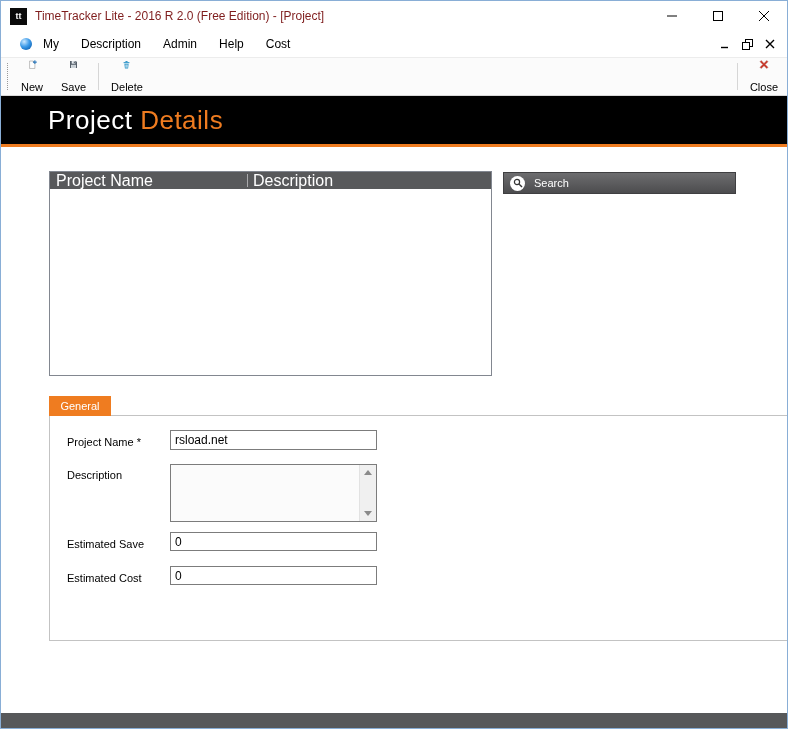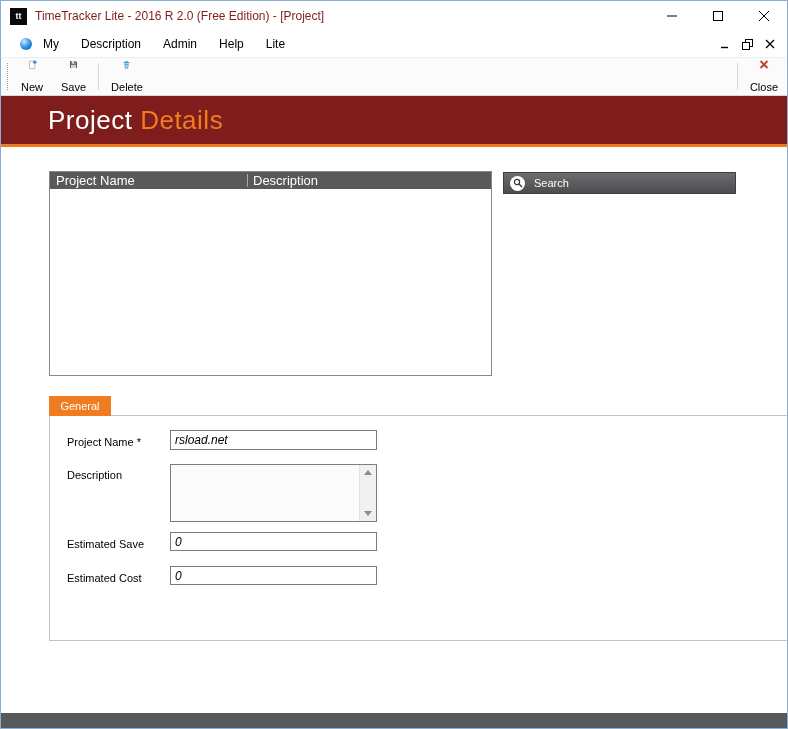--- a/index.html
+++ b/index.html
@@ -26,48 +26,48 @@
   
   .toolbar { position:absolute; top:56px; left:0; right:0; height:39px; background:#fbfbfb;
              border-top:1px solid #ececec; border-bottom:1px solid #d9d9d9; display:flex; align-items:stretch; }
   .grip { border-left:1px dotted #9a9a9a; margin:5px 4px 5px 6px; }
   .tool-btn { display:flex; flex-direction:column; align-items:center; justify-content:center; padding:2px 9px; gap:12px;
               font-size:11px; color:#000; }
   .tb-sep { width:1px; background:#d6d6d6; margin:5px 3px; }
   .spacer { flex:1; }
 
   
-  .band { position:absolute; top:95px; left:0; right:0; height:48px; background:#7f1d1d; display:flex; align-items:center; }
+  .band { position:absolute; top:95px; left:0; right:0; height:48px; background:#000000; display:flex; align-items:center; }
   .band-title { margin-left:47px; font-size:26px; color:#fff; letter-spacing:.5px; }
   .band-title .accent { color:#ef7c20; }
   .accent-line { position:absolute; top:143px; left:0; right:0; height:3px; background:#ef7c20; }
 
   
   .project-list { position:absolute; left:48px; top:170px; width:443px; height:205px; border:1px solid #828790; background:#fff; }
-  .list-header { height:17px; background:#58595b; color:#fff; font-size:13px; display:flex; align-items:center; }
+  .list-header { height:17px; background:#58595b; color:#fff; font-size:16px; display:flex; align-items:center; }
   .col1 { width:197px; padding-left:6px; }
   .col-div { width:1px; height:13px; background:#a9a9ab; }
   .col2 { padding-left:5px; }
   .list-body { position:absolute; top:17px; bottom:0; left:0; right:0; background:#fff; }
 
   
   .searchbar { position:absolute; left:502px; top:171px; width:233px; height:22px;
                background:linear-gradient(#6d6d6f,#4c4c4e); border:1px solid #3f3f41; display:flex; align-items:center; }
   .search-circle { width:15px; height:15px; border-radius:50%; background:#fff; margin-left:6px;
                    display:flex; align-items:center; justify-content:center; flex:0 0 auto; }
   .search-label { color:#fff; font-size:11px; margin-left:9px; }
 
   
   .tab-general { position:absolute; left:48px; top:395px; width:62px; height:20px; background:#ef7c20; color:#fff;
                  font-size:11px; display:flex; align-items:center; justify-content:center; z-index:2; }
   .groupbox { position:absolute; left:48px; top:414px; width:739px; height:226px; border:1px solid #c3c3c3; background:#fff; }
 
   .fld-label { position:absolute; font-size:11px; color:#000; white-space:nowrap; }
   .fld-input { position:absolute; width:207px; height:20px; border:1px solid #7c7c7c; font-size:12px; padding:6px 4px;
-               font-family:"Liberation Sans", sans-serif; background:#fff; outline:none;font-style:italic; }
+               font-family:"Liberation Sans", sans-serif; background:#fff; outline:none; }
   .lbl-pn { left:17px; top:20px; }   .in-pn { left:120px; top:14px; }
   .lbl-de { left:17px; top:53px; }
   .textarea-wrap { position:absolute; left:120px; top:48px; width:207px; height:58px; border:1px solid #7c7c7c;
                    background:#fbfbfb; display:flex; }
   .textarea-wrap textarea { flex:1; border:none; resize:none; background:transparent; outline:none;
                             font-family:"Liberation Sans", sans-serif; font-size:12px; padding:2px 3px; }
   .vscroll { width:17px; background:#f0f0f0; border-left:1px solid #e2e2e2; display:flex; flex-direction:column;
              justify-content:space-between; align-items:center; }
   .arr-up { width:0; height:0; border-left:4px solid transparent; border-right:4px solid transparent;
             border-bottom:5px solid #8a8a8a; margin-top:5px; }
@@ -105,21 +105,21 @@
       </div>
     </div>
   </div>
 
   <div class="menubar">
     <div class="sphere"></div>
     <div class="menu-item">My</div>
     <div class="menu-item">Description</div>
     <div class="menu-item">Admin</div>
     <div class="menu-item">Help</div>
-    <div class="menu-item">Lite</div>
+    <div class="menu-item">Cost</div>
     <div class="mdi-controls">
       <svg width="10" height="10" viewBox="0 0 10 10">
           <line x1="1" y1="8.5" x2="8" y2="8.5" stroke="#000" stroke-width="1.4"></line>
         </svg>
       <svg width="11" height="11" viewBox="0 0 11 11">
           <rect x="3.5" y="0.5" width="7" height="7" fill="#fff" stroke="#000"></rect>
           <rect x="0.5" y="3.5" width="7" height="7" fill="#fff" stroke="#000"></rect>
         </svg>
       <svg width="10" height="10" viewBox="0 0 10 10">
           <path d="M1 1 L9 9 M9 1 L1 9" stroke="#000" stroke-width="1.4"></path>

